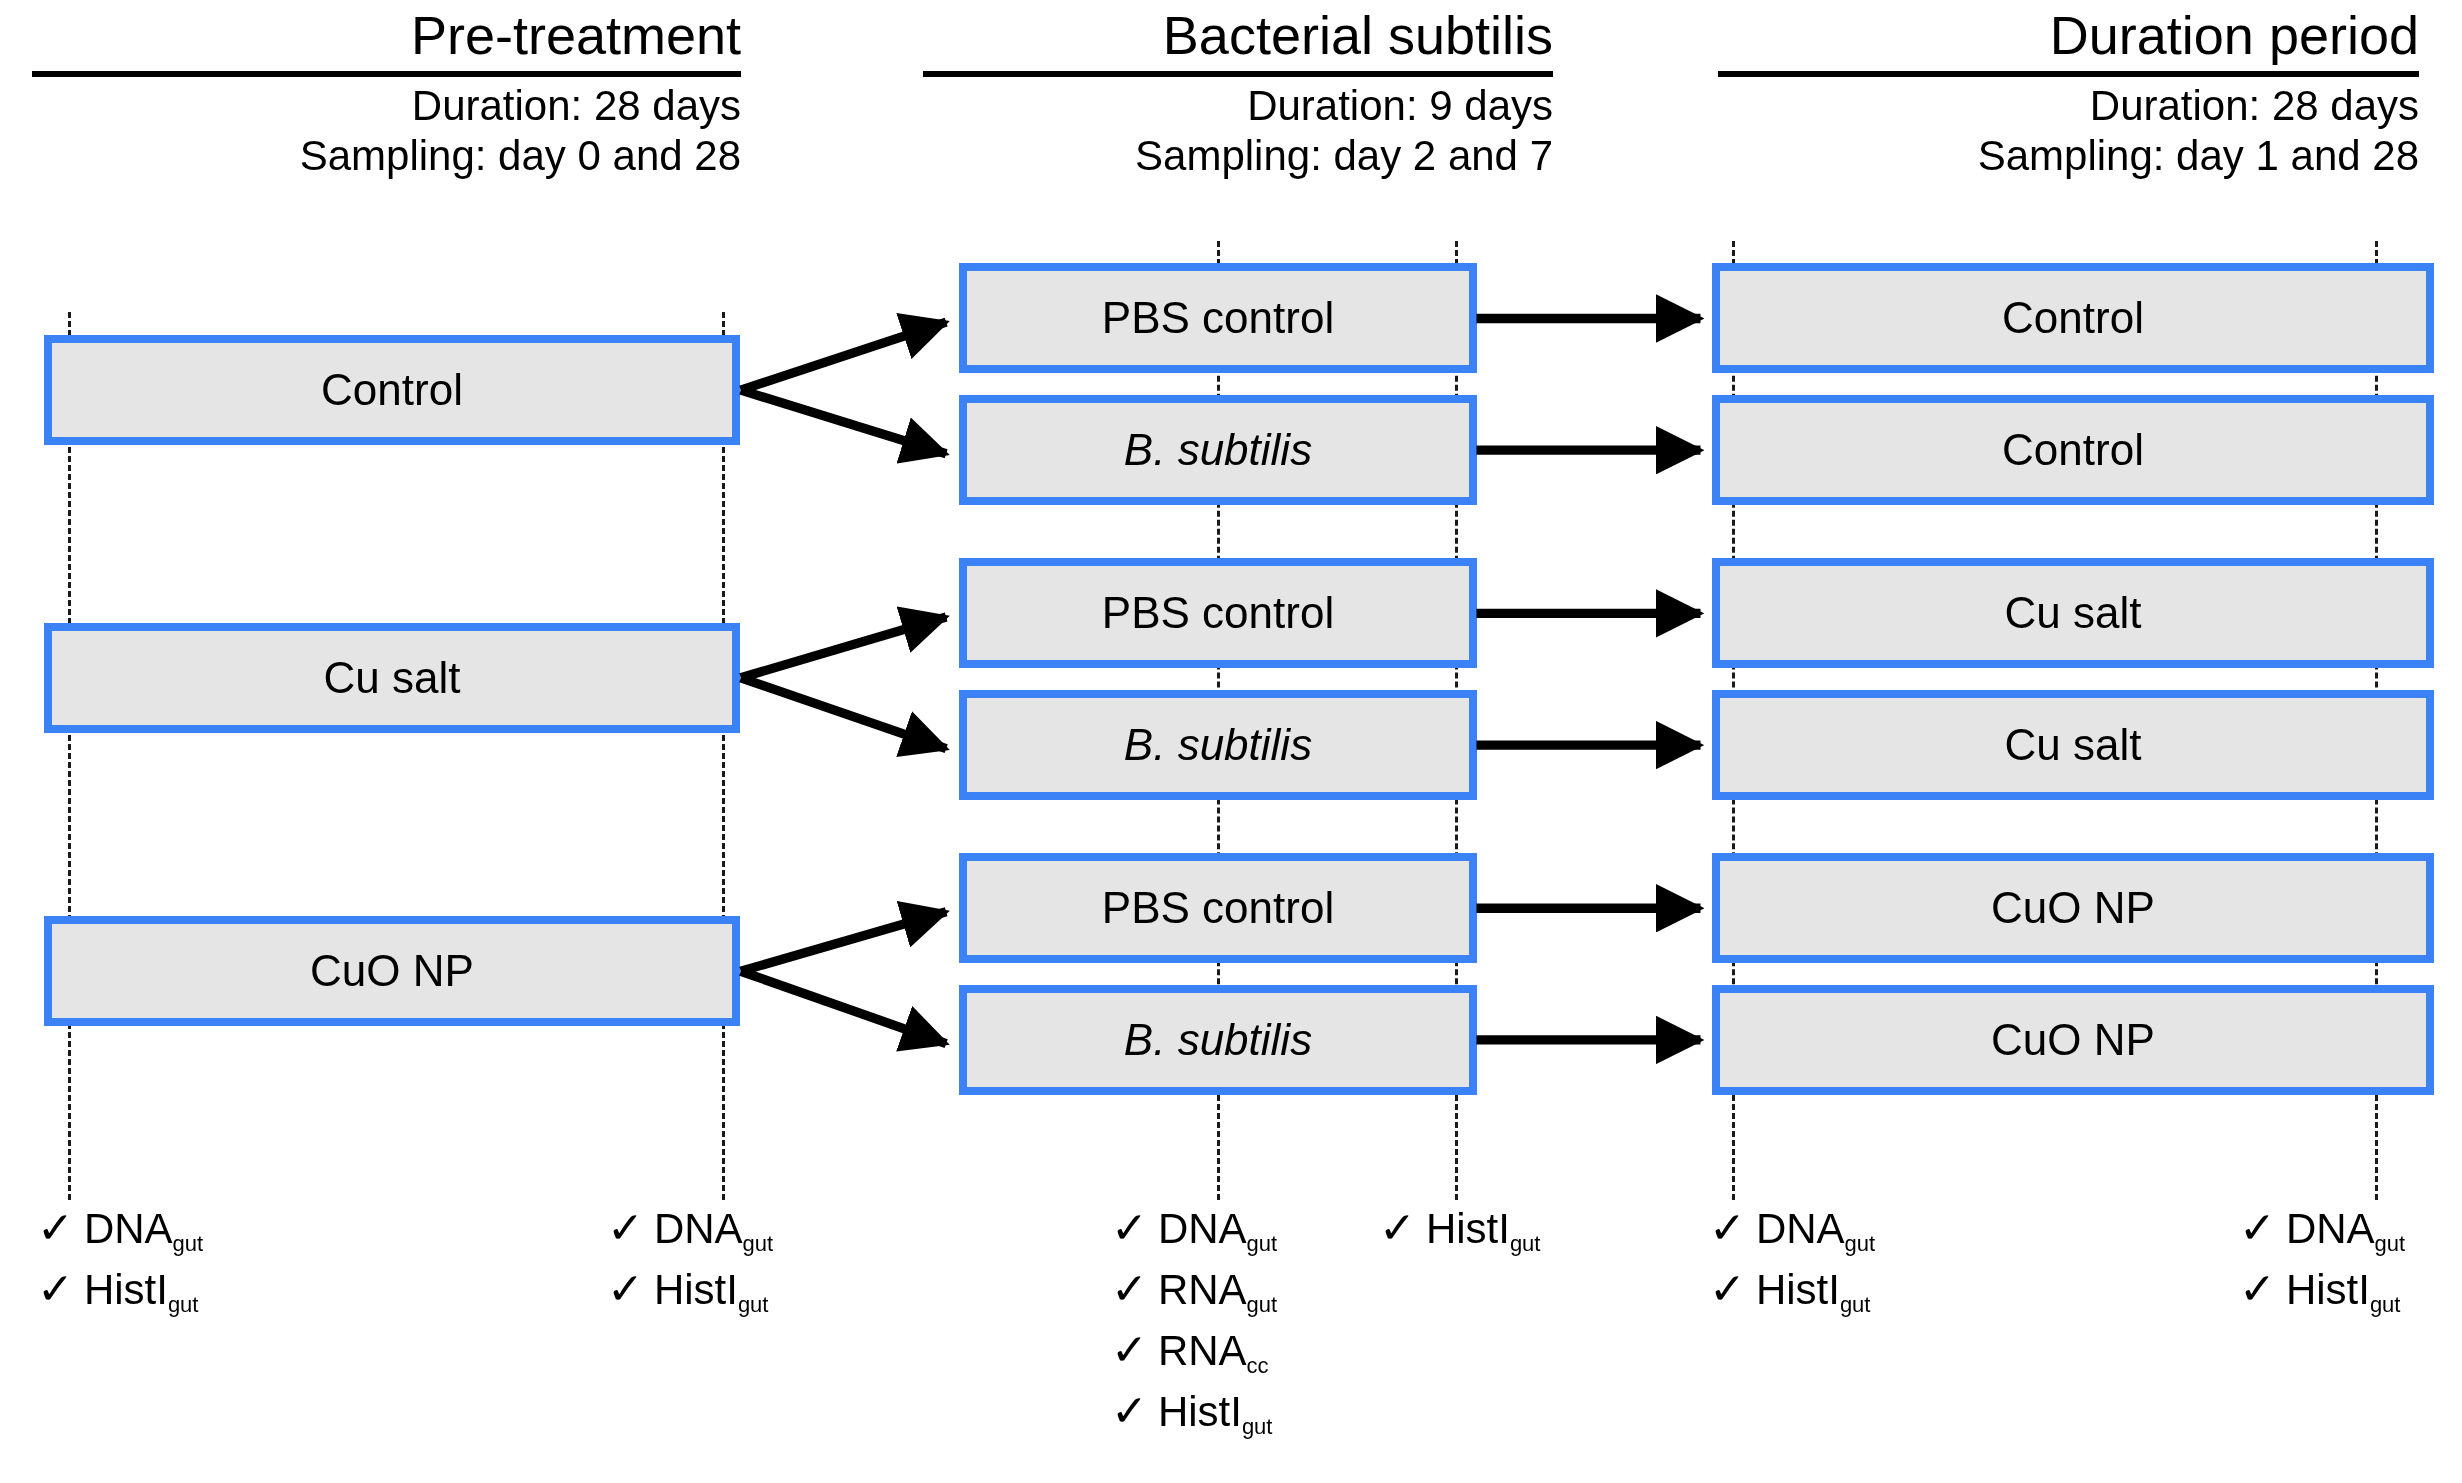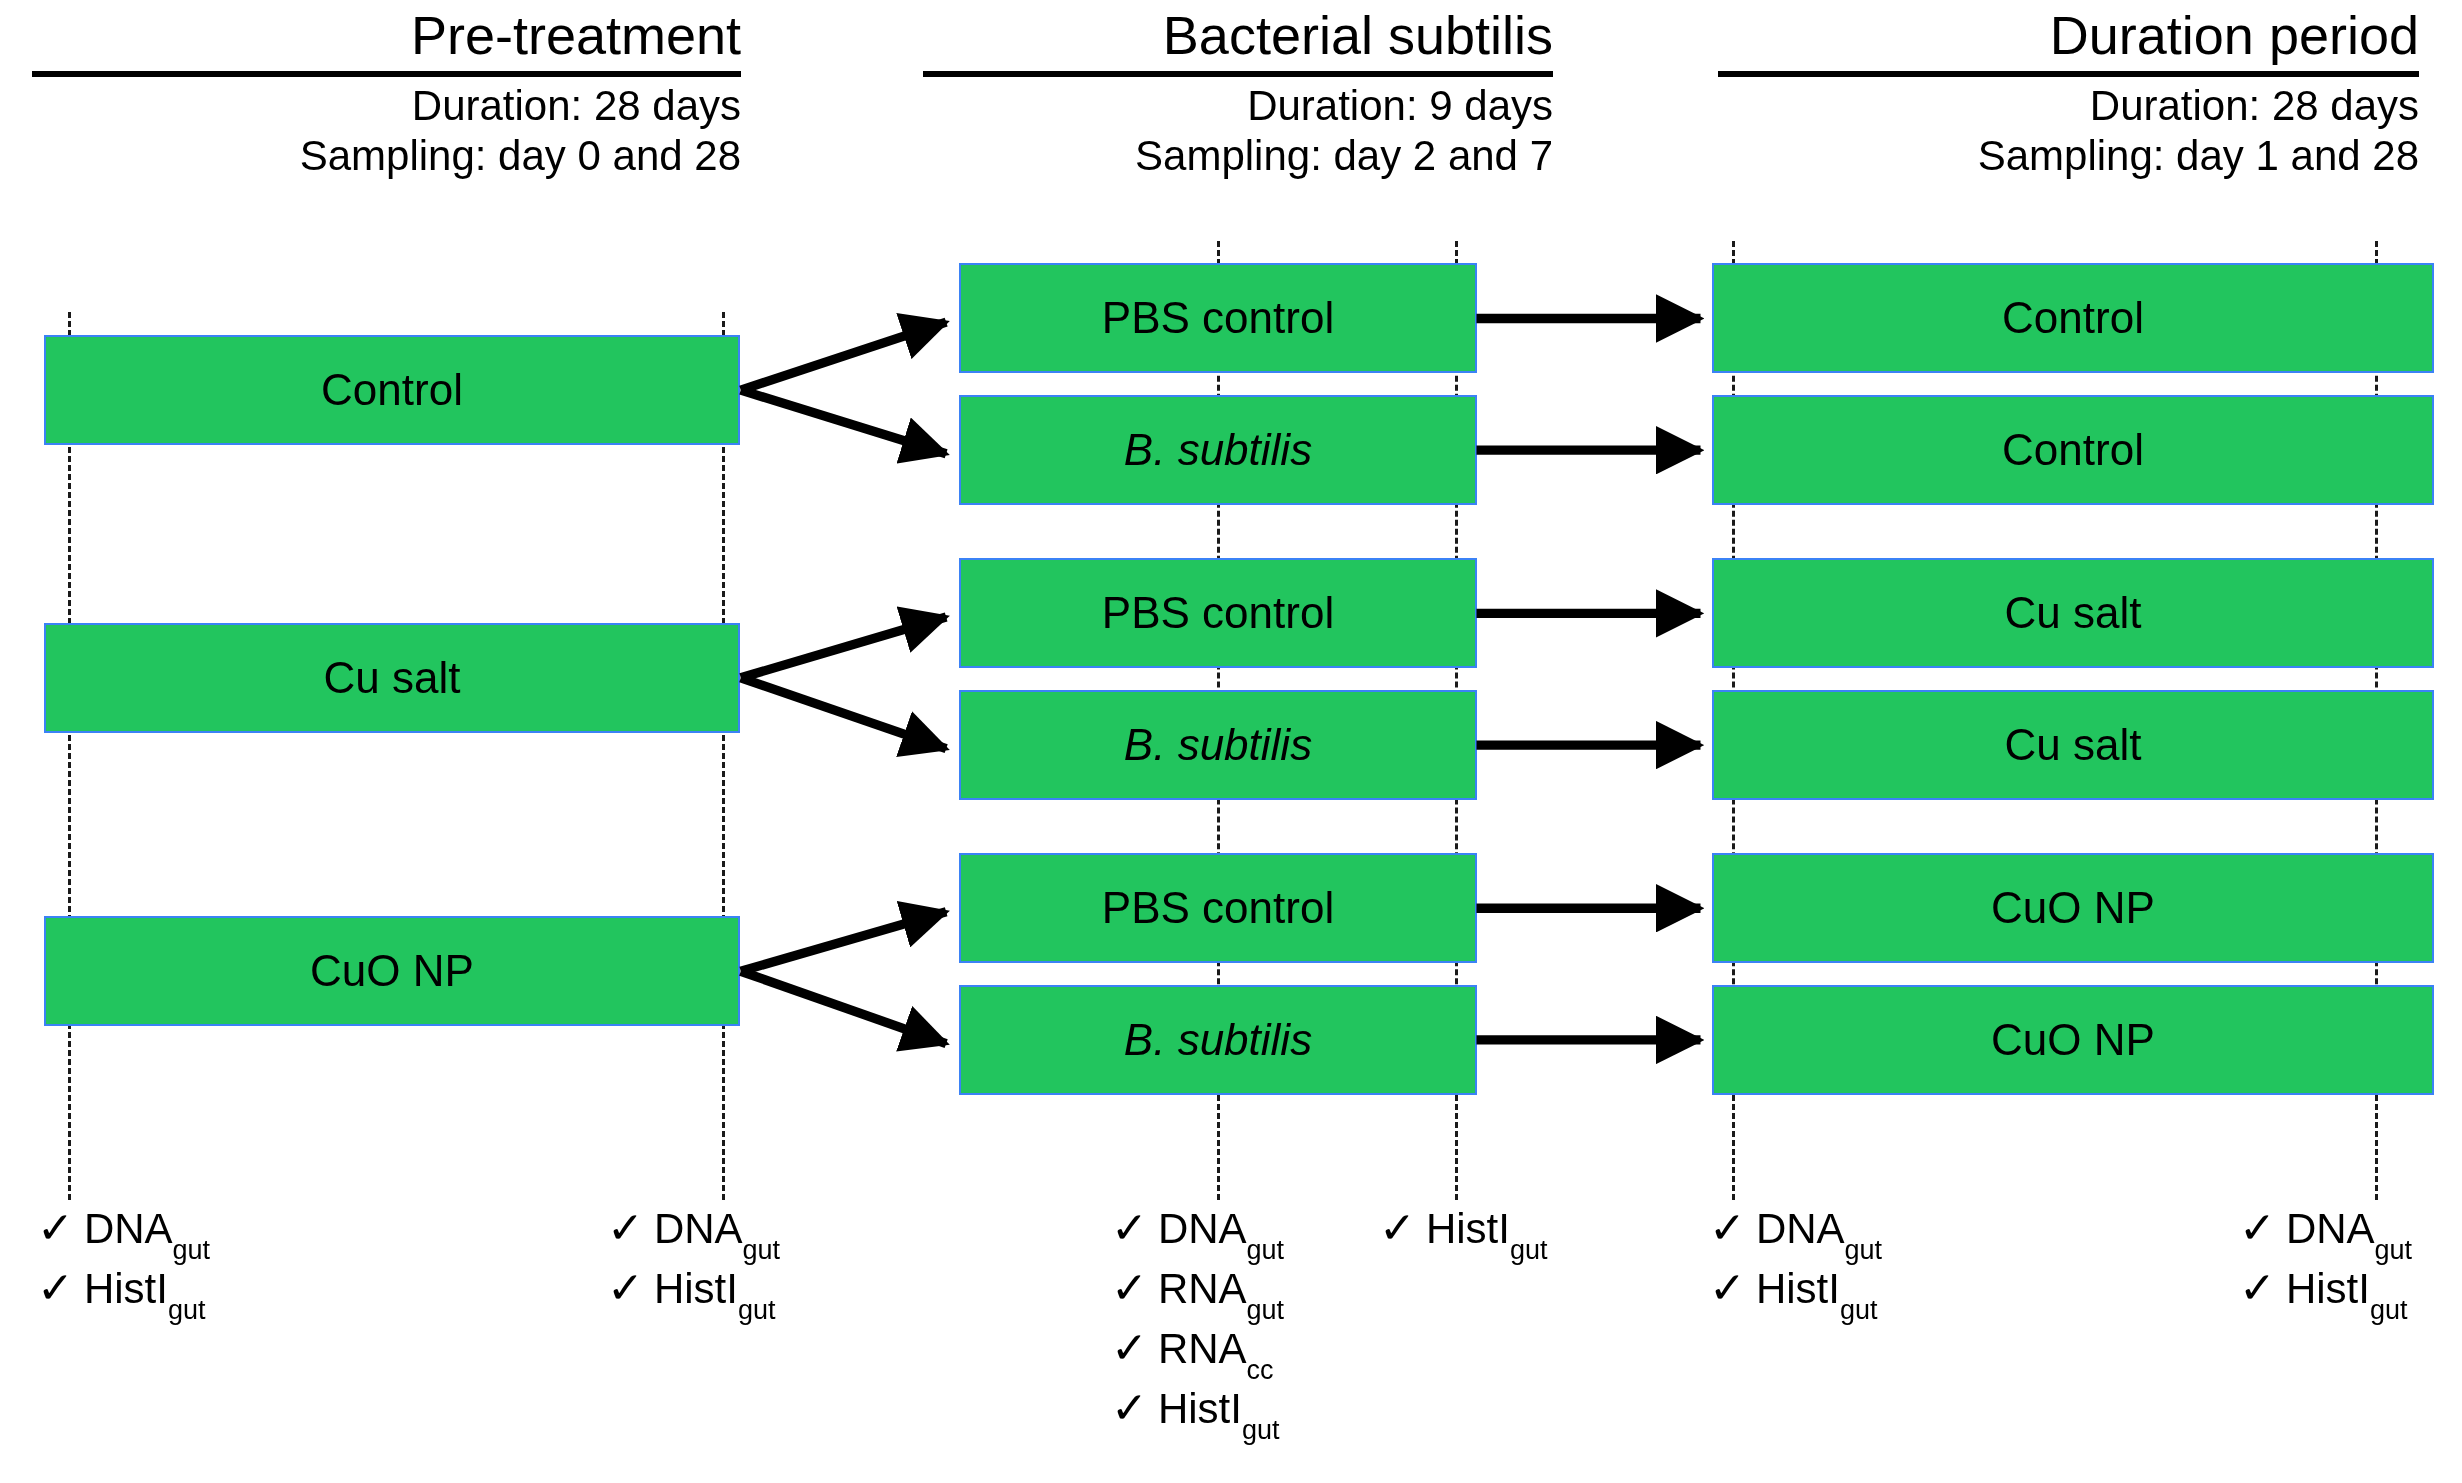--- a/index.html
+++ b/index.html
@@ -7,34 +7,34 @@
        font-family:"Liberation Sans","DejaVu Sans",sans-serif;color:#000;overflow:hidden;}
   .stage{position:absolute;left:0;top:0;width:2462px;height:1483px;}
 
   
   .colhead{position:absolute;text-align:right;}
   .colhead .title{font-size:54px;line-height:62px;white-space:nowrap;font-weight:400;}
   .colhead .rule{height:6.4px;background:#000;margin:4.3px 0 4.3px 0;}
   .colhead .sub{font-size:42px;line-height:50px;white-space:nowrap;}
 
   
-  .gbox{position:absolute;background:#22c55e;border:2px solid #3b82f6;
+  .gbox{position:absolute;background:#e5e5e5;border:8px solid #3b82f6;
         box-sizing:border-box;display:flex;align-items:center;justify-content:center;}
   .gbox span{font-size:44px;line-height:44px;white-space:nowrap;}
   .gbox span.ital{font-style:italic;}
 
   
   .vdash{position:absolute;width:0;border-left:3.6px dashed #1a1a1a;}
 
   
   .fnote{position:absolute;}
   .fnote .row{display:flex;align-items:baseline;font-size:42px;line-height:53px;white-space:nowrap;}
   .fnote .chk{font-size:44px;line-height:53px;margin-right:10px;font-weight:700;}
   .fnote .lbl{font-size:42px;}
-  .fnote .lbl sub{font-size:27px;vertical-align:baseline;position:relative;top:16px;}
+  .fnote .lbl sub{font-size:22px;vertical-align:baseline;position:relative;top:8px;}
 
   svg.wires{position:absolute;left:0;top:0;width:2462px;height:1483px;pointer-events:none;}
 </style>
 </head>
 <body>
 
 <div class="stage">
 
   <div class="colhead" style="left:32px;top:4.3px;width:709px;">
     <div class="title">Pre-treatment</div>

